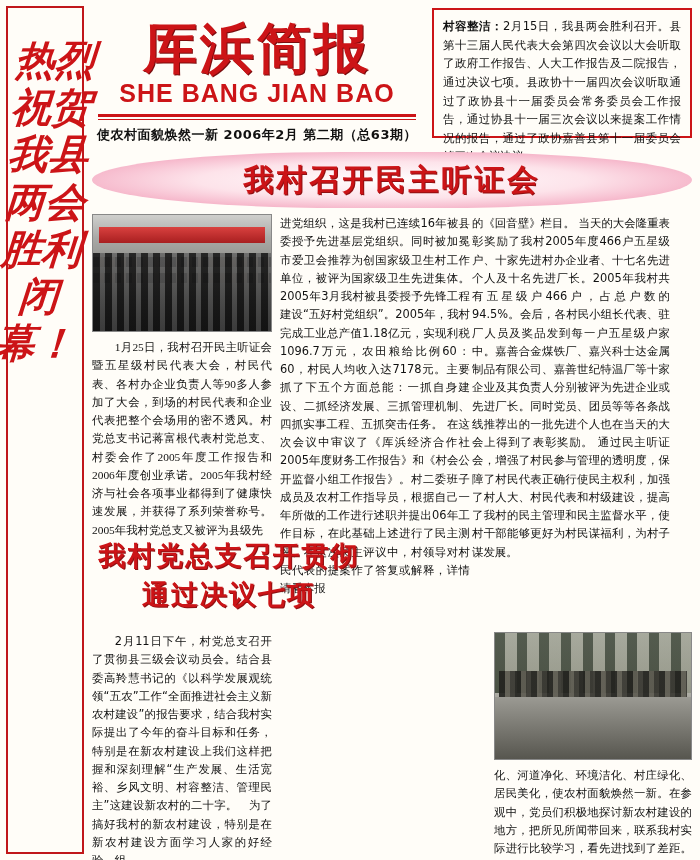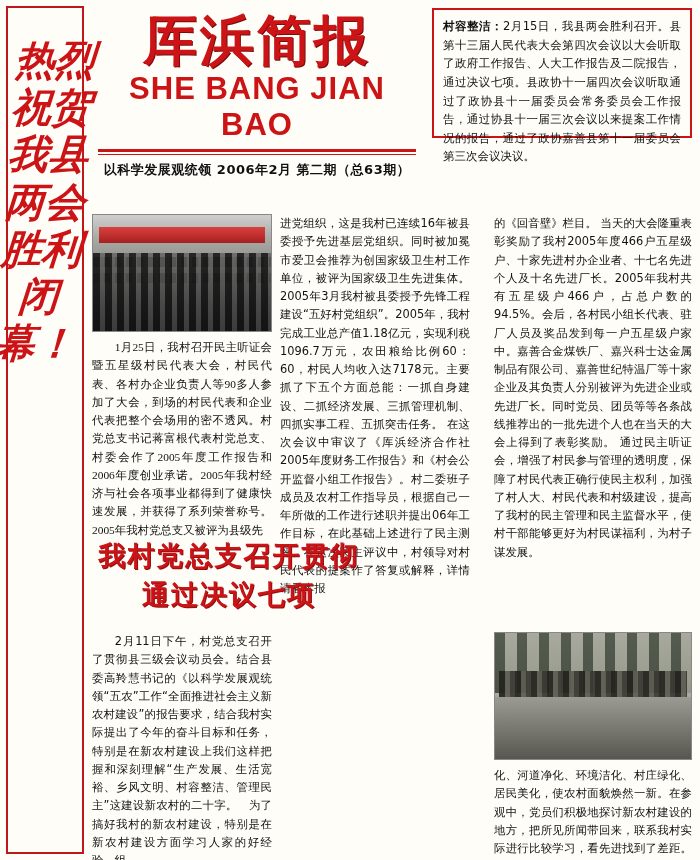--- a/index.html
+++ b/index.html
@@ -59,29 +59,29 @@
     height: 138px;
   }
   .masthead-title {
     text-align: center;
     color: #cc1417;
     font-family: "DejaVu Serif", "Liberation Serif", serif;
     font-weight: bold;
     font-size: 54px;
     line-height: 1.05;
     letter-spacing: 3px;
-    margin-top: 4px;
+    margin-top: 12px;
     text-shadow: 1px 1px 0 #7a0c0e;
   }
   .masthead-pinyin {
     text-align: center;
     color: #cc1417;
     font-family: "Liberation Sans", sans-serif;
     font-weight: bold;
-    font-size: 31px;
+    font-size: 25px;
     letter-spacing: 1px;
     margin-top: 2px;
   }
   .masthead-rule {
     width: 318px;
     margin: 6px auto 0 auto;
     border-top: 3px solid #cc1417;
   }
   .masthead-rule2 {
     width: 318px;
@@ -158,21 +158,21 @@
     position: absolute;
     top: 0;
     font-family: "DejaVu Sans", "Liberation Sans", sans-serif;
     font-size: 11.4px;
     line-height: 1.60;
     color: #111;
     text-align: justify;
   }
   .c1 { left: 0px;   width: 180px; font-family: Liberation Serif, serif; }
   .c2 { left: 188px; width: 190px; }
-  .c3 { left: 402px; width: 198px; }
+  .c3 { left: 380px; width: 198px; }
 
   .photo {
     width: 180px;
     height: 118px;
     background:
       linear-gradient(180deg, #cfcfcd 0%, #a9a9a6 20%, #8d8d88 45%, #6f6f6a 70%, #4d4d49 100%);
     position: relative;
     overflow: hidden;
     margin-bottom: 6px;
     border: 1px solid #888;
@@ -271,27 +271,30 @@
 
   <div class="left-banner">
     <div class="ch">热烈祝贺我县两会胜利闭幕！</div>
   </div>
 
   <div class="masthead">
     <div class="masthead-title">厍浜简报</div>
     <div class="masthead-pinyin">SHE BANG JIAN BAO</div>
     <div class="masthead-rule"></div>
     <div class="masthead-rule2"></div>
-    <div class="masthead-sub">以科学发展观统领  2006年2月  第二期（总63期）</div>
+    <div class="masthead-sub">使农村面貌焕然一新  2006年2月  第二期（总63期）</div>
   </div>
 
   <div class="briefing-box">
     <div class="briefing-text"><span class="bold-lead">村容整洁：</span><span>2月15日，我县两会胜利召开。县第十三届人民代表大会第四次会议以大会听取了政府工作报告、人大工作报告及二院报告，通过决议七项。县政协十一届四次会议听取通过了政协县十一届委员会常务委员会工作报告，通过协县十一届三次会议以来提案工作情况的报告，通过了政协嘉善县第十一届委员会第三次会议决议。</span></div>
   </div>
 
+  <div class="headline-band">
+    <div class="htext">我村召开民主听证会</div>
+  </div>
 
   <div class="sec1">
     <div class="col c1">
       <div class="photo">
         <div class="banner-strip"></div>
         <div class="row-heads" style="top:42px;"></div>
         <div class="row-heads" style="top:58px;"></div>
         <div class="seats"></div>
       </div>
       <span class="indent">1月25日，我村召开民主听证会暨五星级村民代表大会，村民代表、各村办企业负责人等90多人参加了大会，到场的村民代表和企业代表把整个会场用的密不透风。村党总支书记蒋富根代表村党总支、村委会作了2005年度工作报告和2006年度创业承诺。2005年我村经济与社会各项事业都得到了健康快速发展，并获得了系列荣誉称号。2005年我村党总支又被评为县级先</span>

